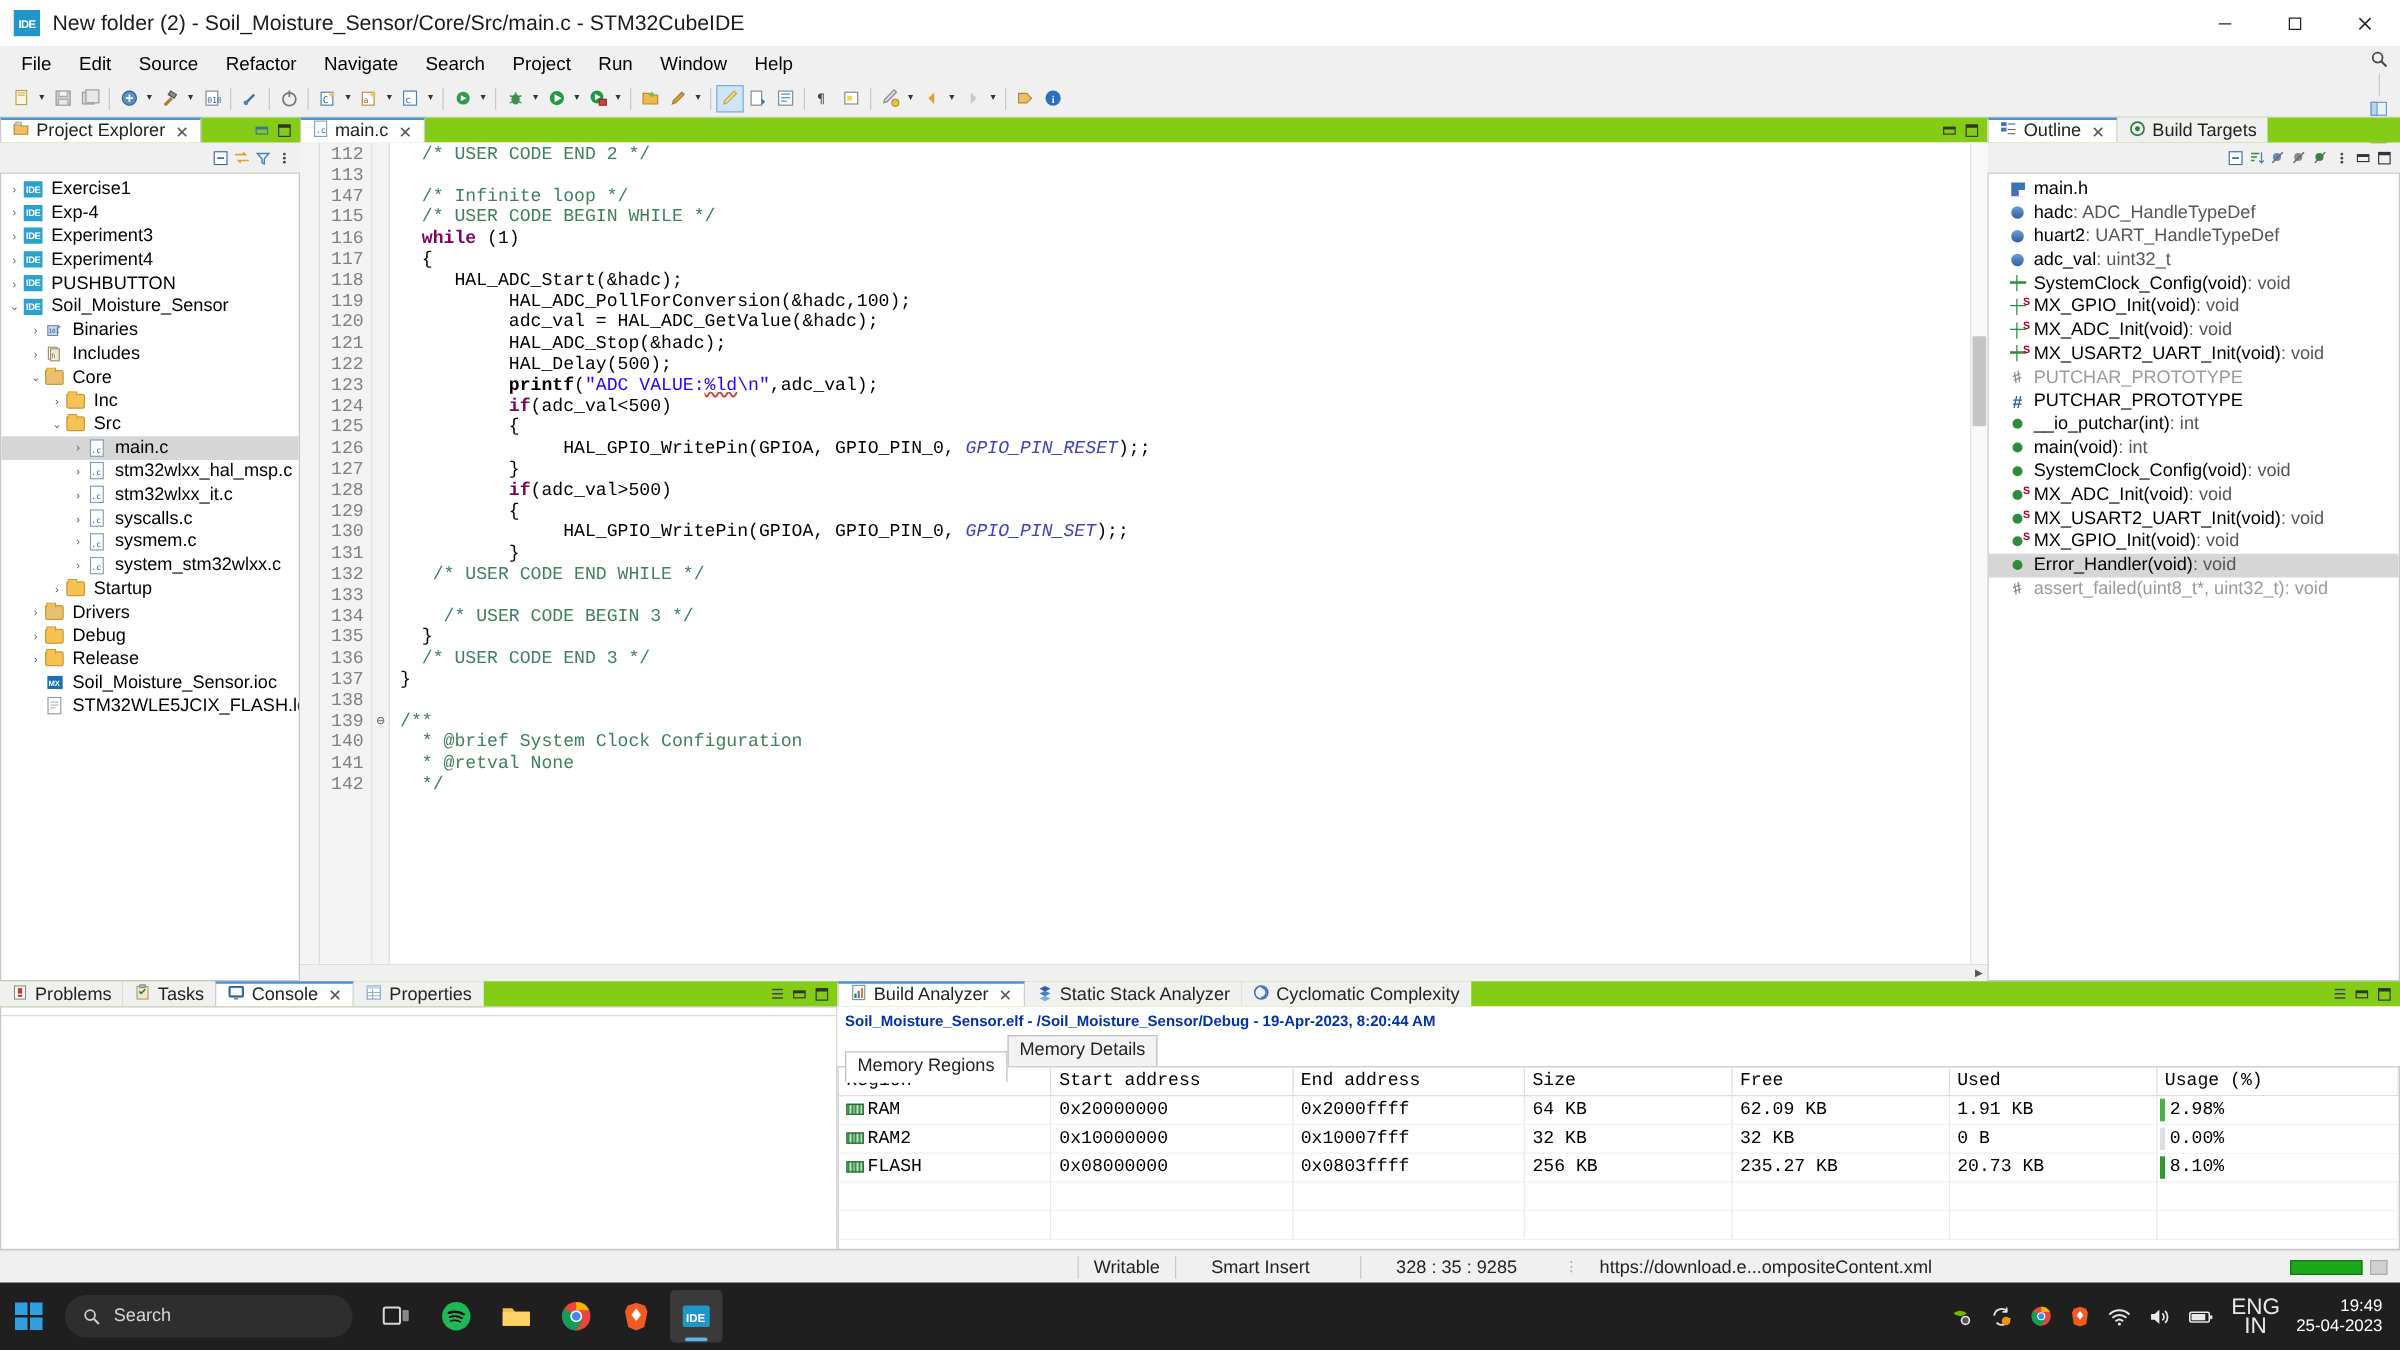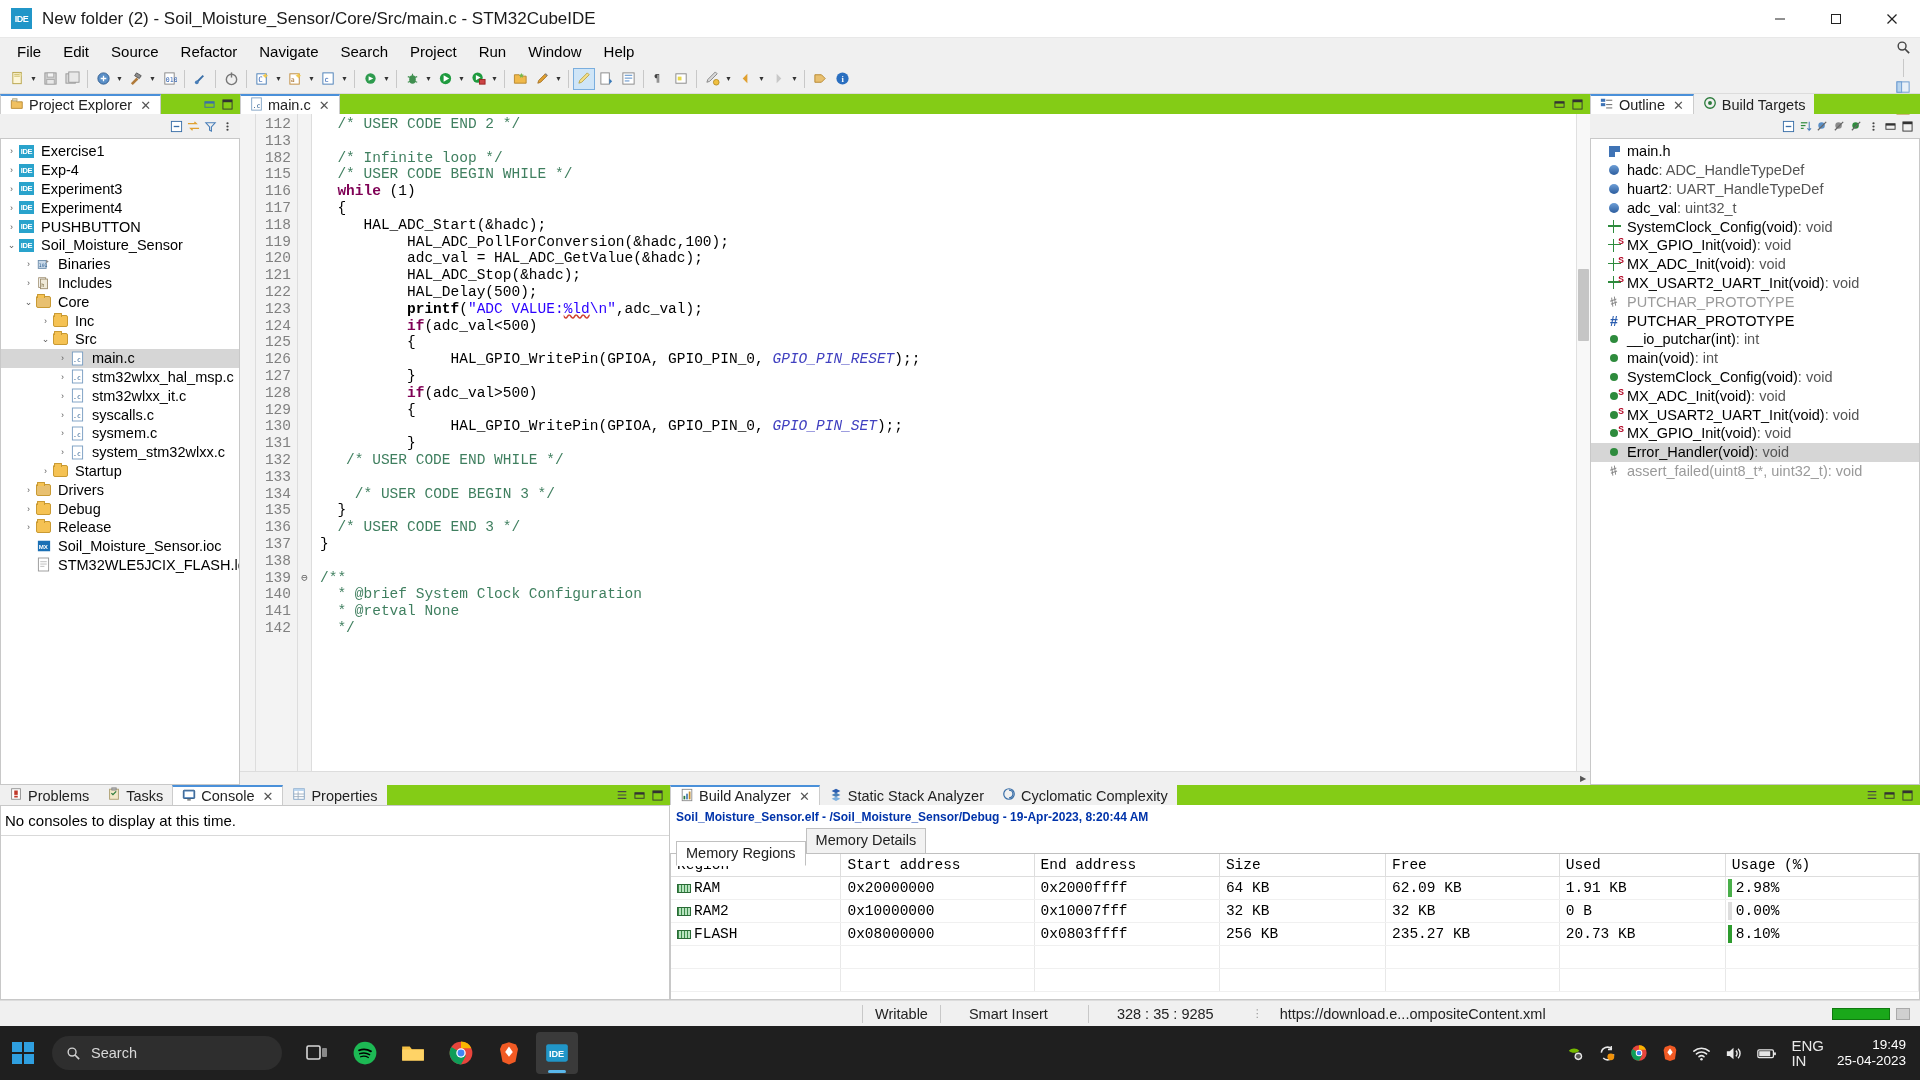--- a/index.html
+++ b/index.html
@@ -161,21 +161,21 @@
   .winlogo i { background:#2f9fe0; display:block; }
   .tb-search { width:230px; height:34px; background:#2e2e2e; border-radius:18px; display:flex;
                align-items:center; padding-left:14px; gap:10px; margin-left:6px; }
   .tb-search span { font-size:14.5px; color:#d8d8d8; }
   .tb-apps { display:flex; align-items:center; gap:6px; margin-left:14px; }
   .tb-app { width:42px; height:42px; display:flex; align-items:center; justify-content:center; position:relative; border-radius:4px; }
   .tb-app.active { background:#3a3a3a; }
   .tb-app.active::after { content:""; position:absolute; bottom:1px; left:50%; transform:translateX(-50%); width:18px; height:3px; background:#59b7ea; border-radius:2px; }
   .tray { margin-left:auto; display:flex; align-items:center; gap:13px; padding-right:14px; }
   .tray-ico { font-size:15px; color:#e0e0e0; display:flex; align-items:center; }
-  .lang { font-size:15px; line-height:15px; text-align:left; color:#e8e8e8; }
+  .lang { font-size:18px; line-height:15px; text-align:center; color:#e8e8e8; }
   .clock { font-size:13.5px; line-height:16px; text-align:right; color:#fff; }
   .svgicon { display:block; }
 </style>
 </head>
 <body>
 
 <div class="app">
 
   <div class="titlebar">
     <div class="tb-icon">IDE</div>
@@ -710,21 +710,21 @@
               </svg>
           </div>
         </div>
       </div>
       <div class="editor-wrap">
         <div class="edit-area">
           <div class="ed-marker"></div>
           <div class="ed-lines" id="ed-lines">
               <div>112</div>
               <div>113</div>
-              <div>182</div>
+              <div>147</div>
               <div>115</div>
               <div>116</div>
               <div>117</div>
               <div>118</div>
               <div>119</div>
               <div>120</div>
               <div>121</div>
               <div>122</div>
               <div>123</div>
               <div>124</div>
@@ -1059,21 +1059,20 @@
             </div>
             <div class="minibtn">
               <svg width="11" height="11" viewBox="0 0 12 12">
                 <rect x="1" y="1" width="10" height="10" fill="none" stroke="#333"></rect>
                 <rect x="1" y="1" width="10" height="2.5" fill="#333"></rect>
               </svg>
             </div>
           </div>
         </div>
       <div class="console-body">
-        <div class="console-msg">No consoles to display at this time.</div>
         <div class="console-sep"></div>
       </div>
     </div>
 
     <div class="analyzer-col panel">
       <div class="panel-tabs" id="ba-tabs">
           <div class="ptab sel">
             <span><svg width="14" height="14" viewBox="0 0 16 16">
                 <rect x="2.5" y="1.5" width="11" height="13" fill="#fff" stroke="#888"></rect>
                 <rect x="4" y="9" width="2" height="4" fill="#2a7a3a"></rect>

